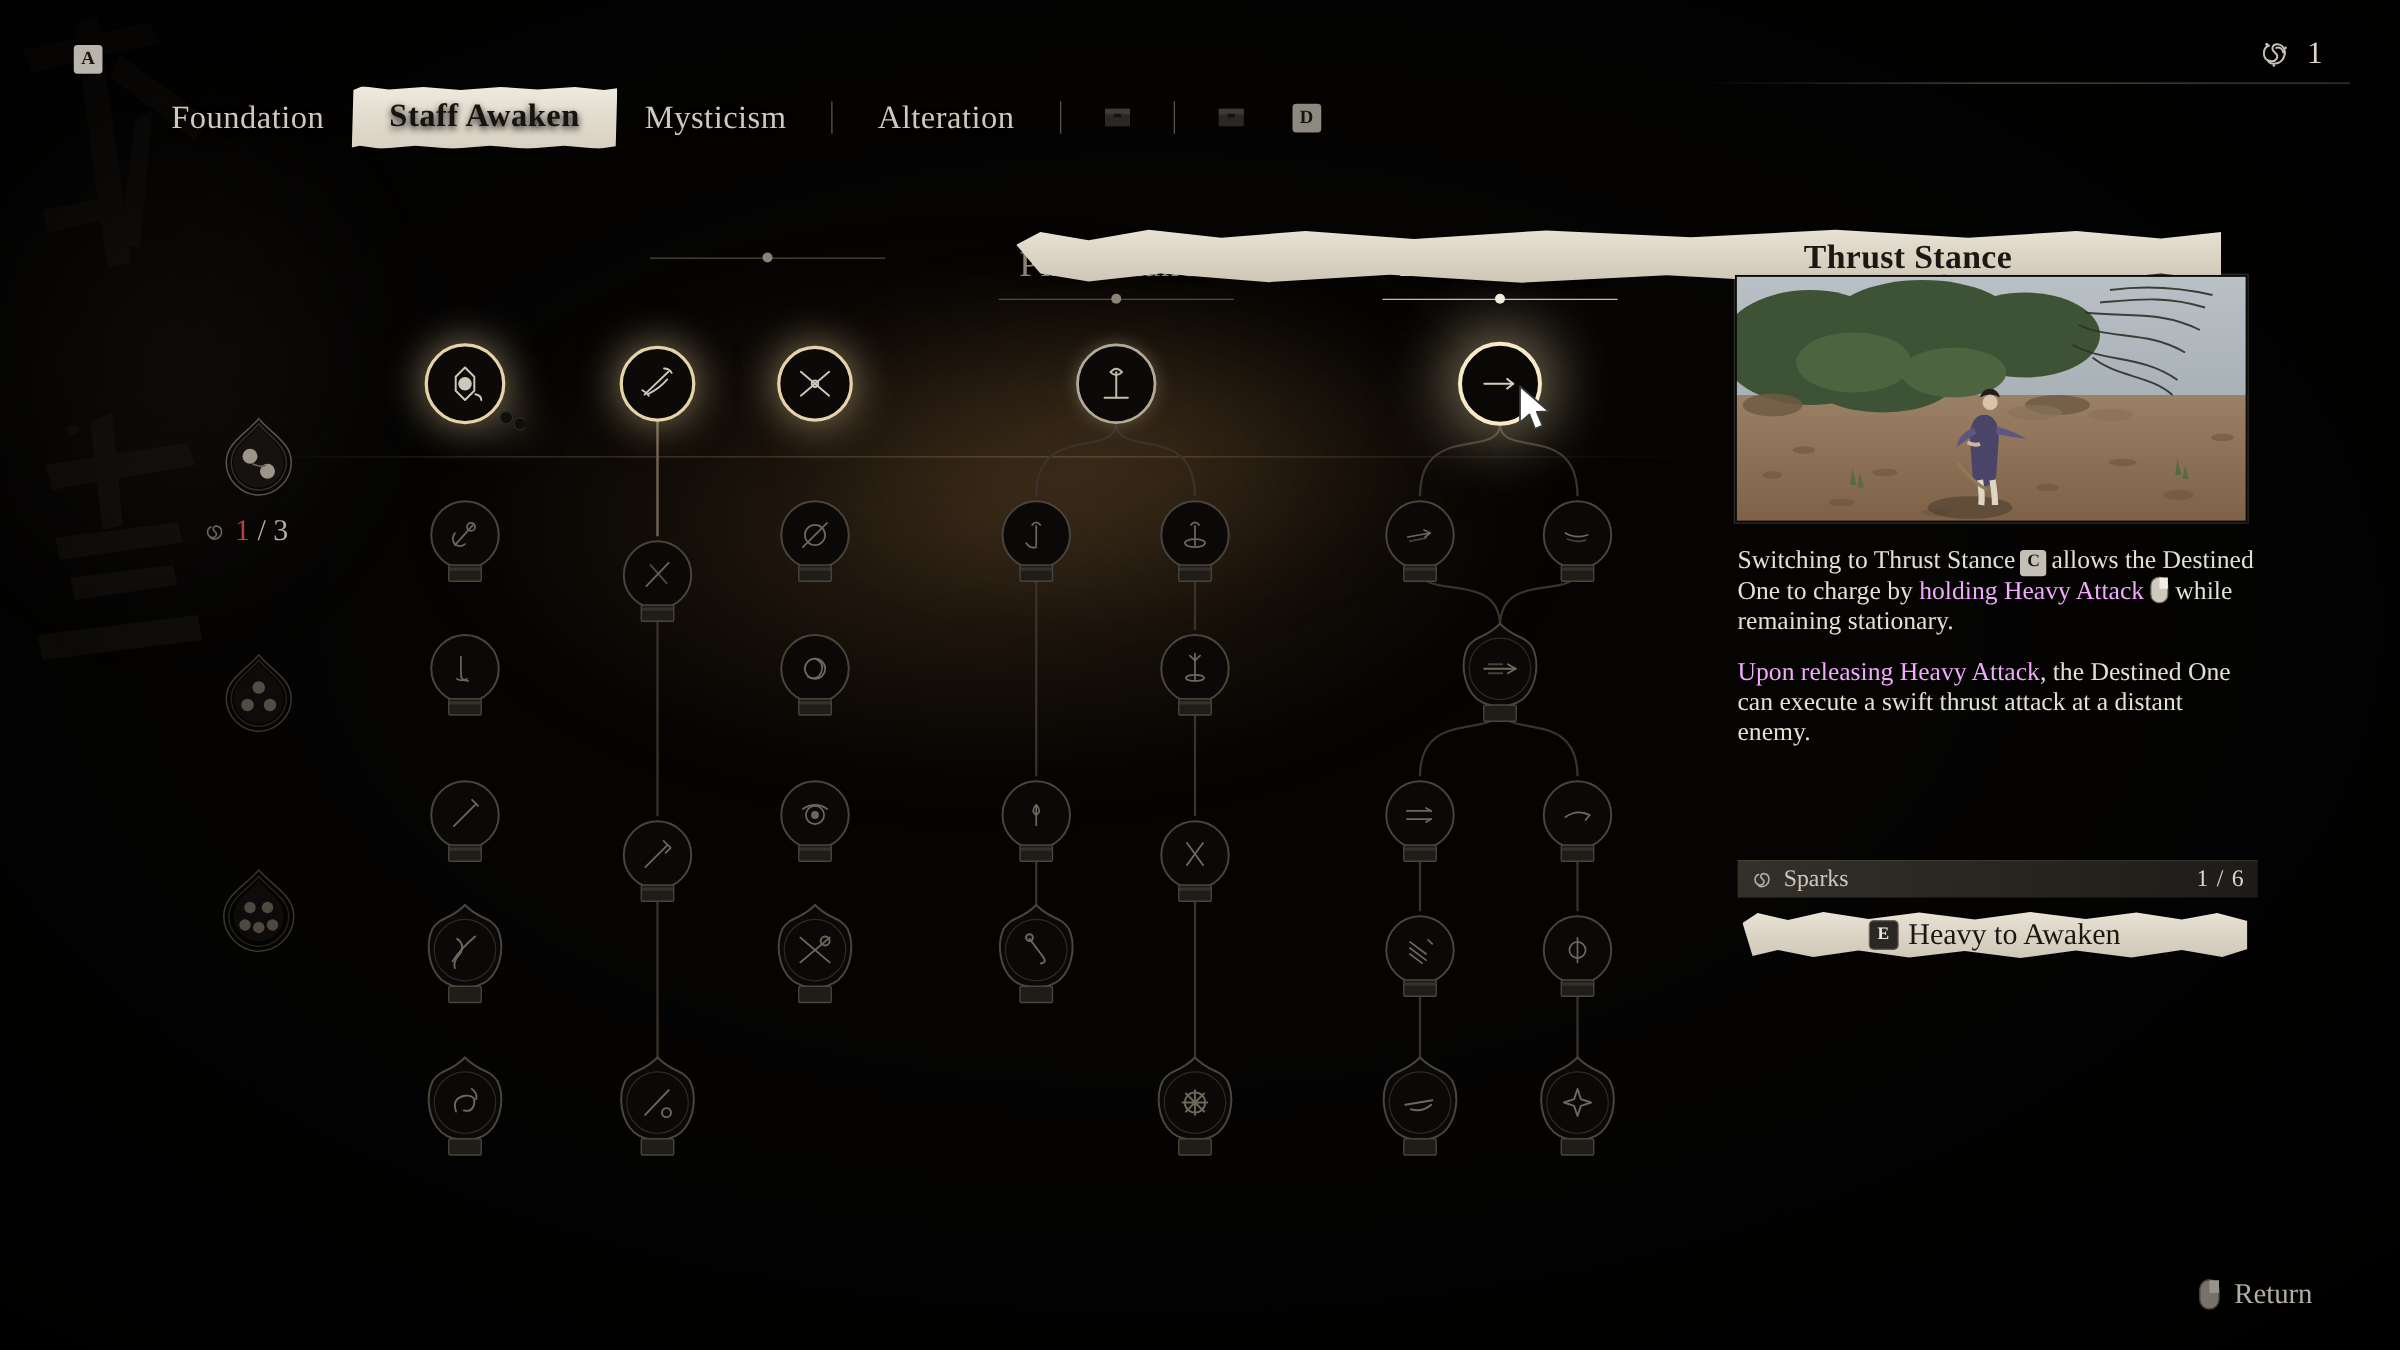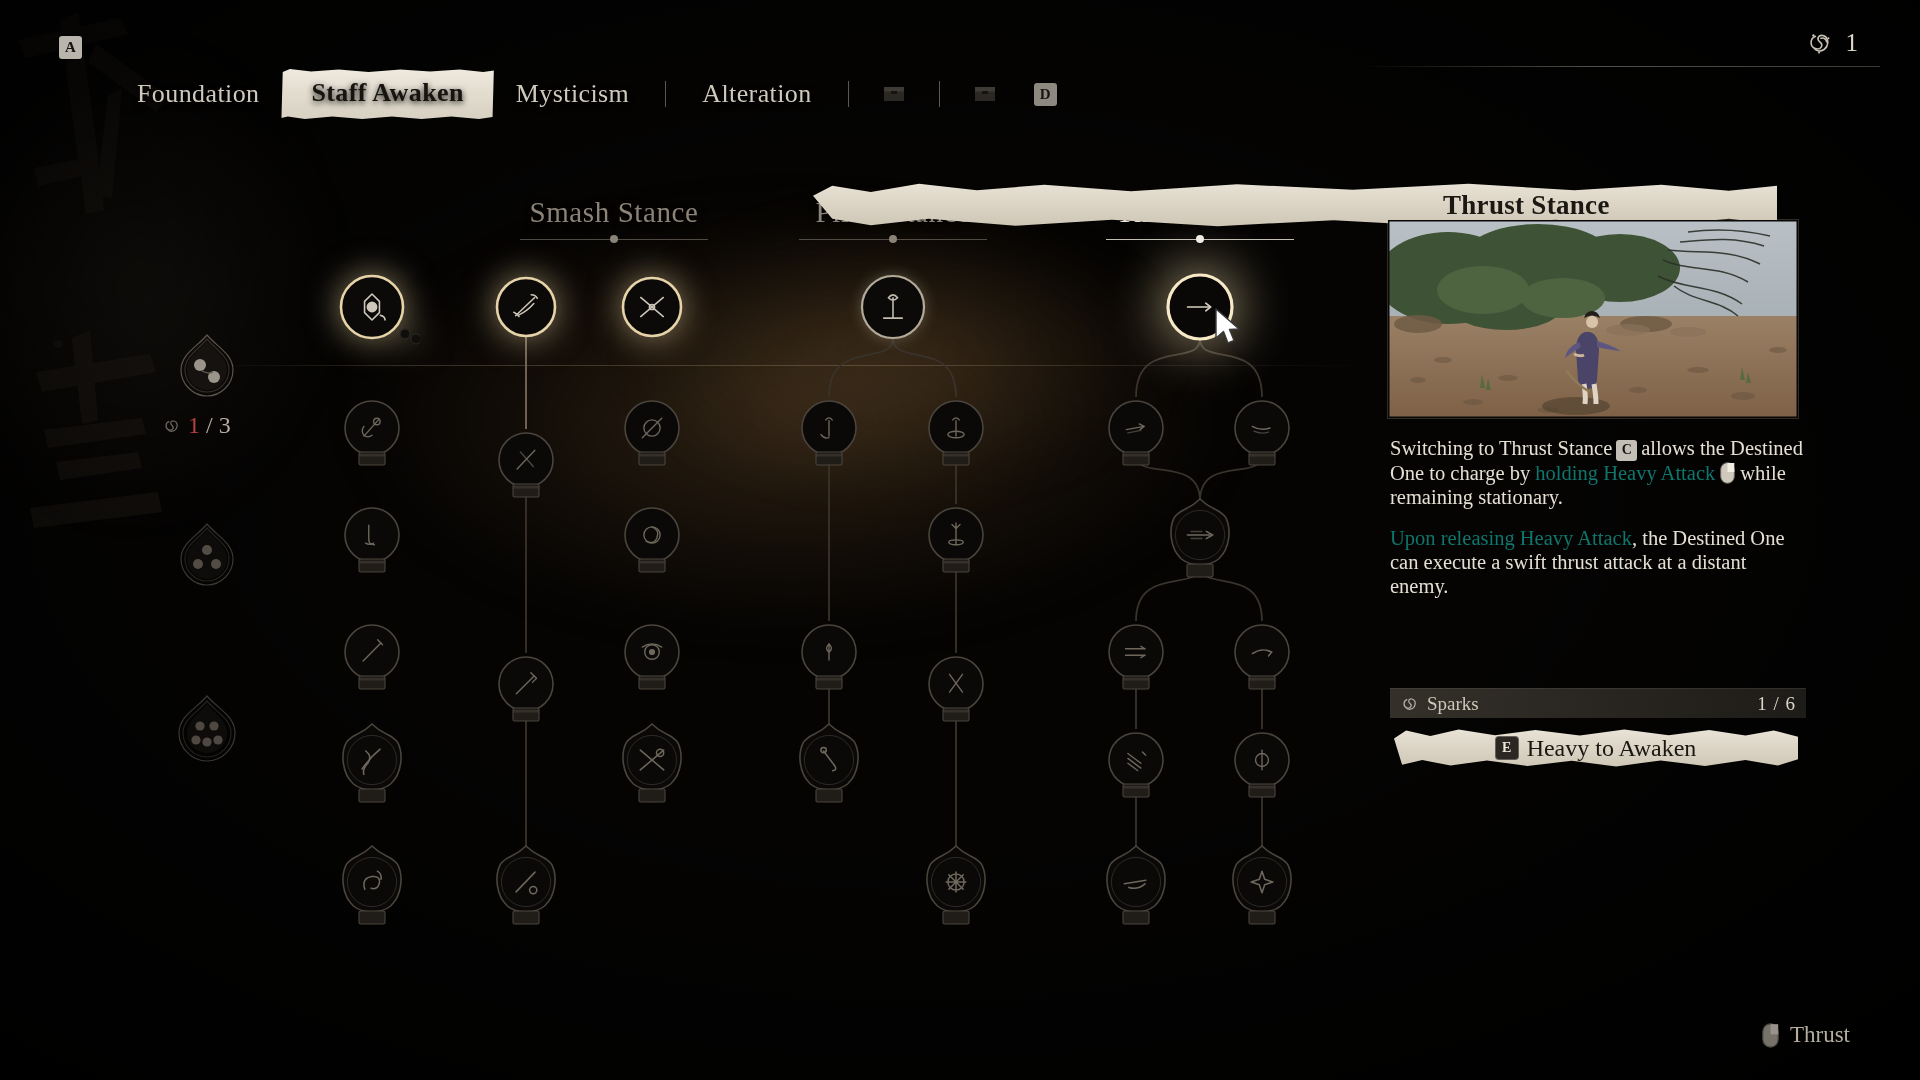--- a/index.html
+++ b/index.html
@@ -148,21 +148,21 @@
     position:absolute; left:0; top:38px; width:410px; height:198px;
     overflow:hidden; box-shadow:0 0 0 1px rgba(200,190,170,0.22);
   }
   #panel .shot svg { width:100%; height:100%; display:block; }
 
   #panel .desc {
     position:absolute; left:2px; top:254px; width:416px;
     font-size:20.5px; line-height:1.18; color:#e6e0d4;
   }
   #panel .desc p { margin-bottom:17px; }
-  #panel .desc .hl { color:#0f766e; }
+  #panel .desc .hl { color:#f0abfc; }
   .inlinekey {
     display:inline-flex; align-items:center; justify-content:center;
     min-width:21px; height:21px; padding:0 4px; margin:0 4px;
     background:#c3bfb6; color:#17140f; border-radius:3px;
     font-size:14px; font-weight:bold; line-height:1; vertical-align:1px;
   }
   .mouseico { display:inline-block; width:15px; height:22px; margin:0 5px; vertical-align:-4px; }
 
   #panel .sparkrow {
     position:absolute; left:2px; top:506px; width:416px; height:30px;
@@ -350,21 +350,20 @@
     <path d="M1200 565 C1200 593.5 1136 564.25 1136 621" stroke="#3a332b" stroke-width="1.8" fill="none"></path>
     <path d="M1200 565 C1200 593.5 1262 564.25 1262 621" stroke="#3a332b" stroke-width="1.8" fill="none"></path>
     <path d="M1136 679 L1136 729" stroke="#3a332b" stroke-width="1.8" fill="none"></path>
     <path d="M1262 679 L1262 729" stroke="#3a332b" stroke-width="1.8" fill="none"></path>
     <path d="M1136 787 L1136 848" stroke="#3a332b" stroke-width="1.8" fill="none"></path>
     <path d="M1262 787 L1262 848" stroke="#3a332b" stroke-width="1.8" fill="none"></path>
   </svg>
 
 <div id="tree">
   <div class="colhead dim" style="left:484px;  top:196px; width:260px;">
-    <div class="t">Smash Stance</div>
     <div class="rule">
         <i></i>
         <b></b>
       </div>
   </div>
   <div class="colhead dim" style="left:763px;  top:196px; width:260px;">
     <div class="t">Pillar Stance</div>
     <div class="rule">
         <i></i>
         <b></b>
@@ -1037,18 +1036,18 @@
       <span class="lbl">Heavy to Awaken</span>
     </div>
   </div>
 </div>
 
 <div id="footer">
   <svg class="m" viewBox="0 0 15 22">
     <rect x="0.7" y="0.7" width="13.6" height="20.6" rx="6.8" fill="#9d978c" stroke="#5e5950" stroke-width="1"></rect>
     <path d="M7.5 1 L14.3 1 L14.3 10 L7.5 10 Z" fill="#cac4b8"></path>
   </svg>
-  <span class="lbl">Thrust</span>
+  <span class="lbl">Return</span>
 </div>
 
 <svg id="cursor" viewBox="0 0 34 40" style="left: 1213px; top: 307px;">
   <path d="M3 2 L3 31 L10.5 24.5 L15 36 L21 33.5 L16.5 22.5 L26 22 Z" fill="#ffffff" stroke="#3a3a3a" stroke-width="1.4" stroke-linejoin="round"></path>
 </svg>
 
 </body></html>

